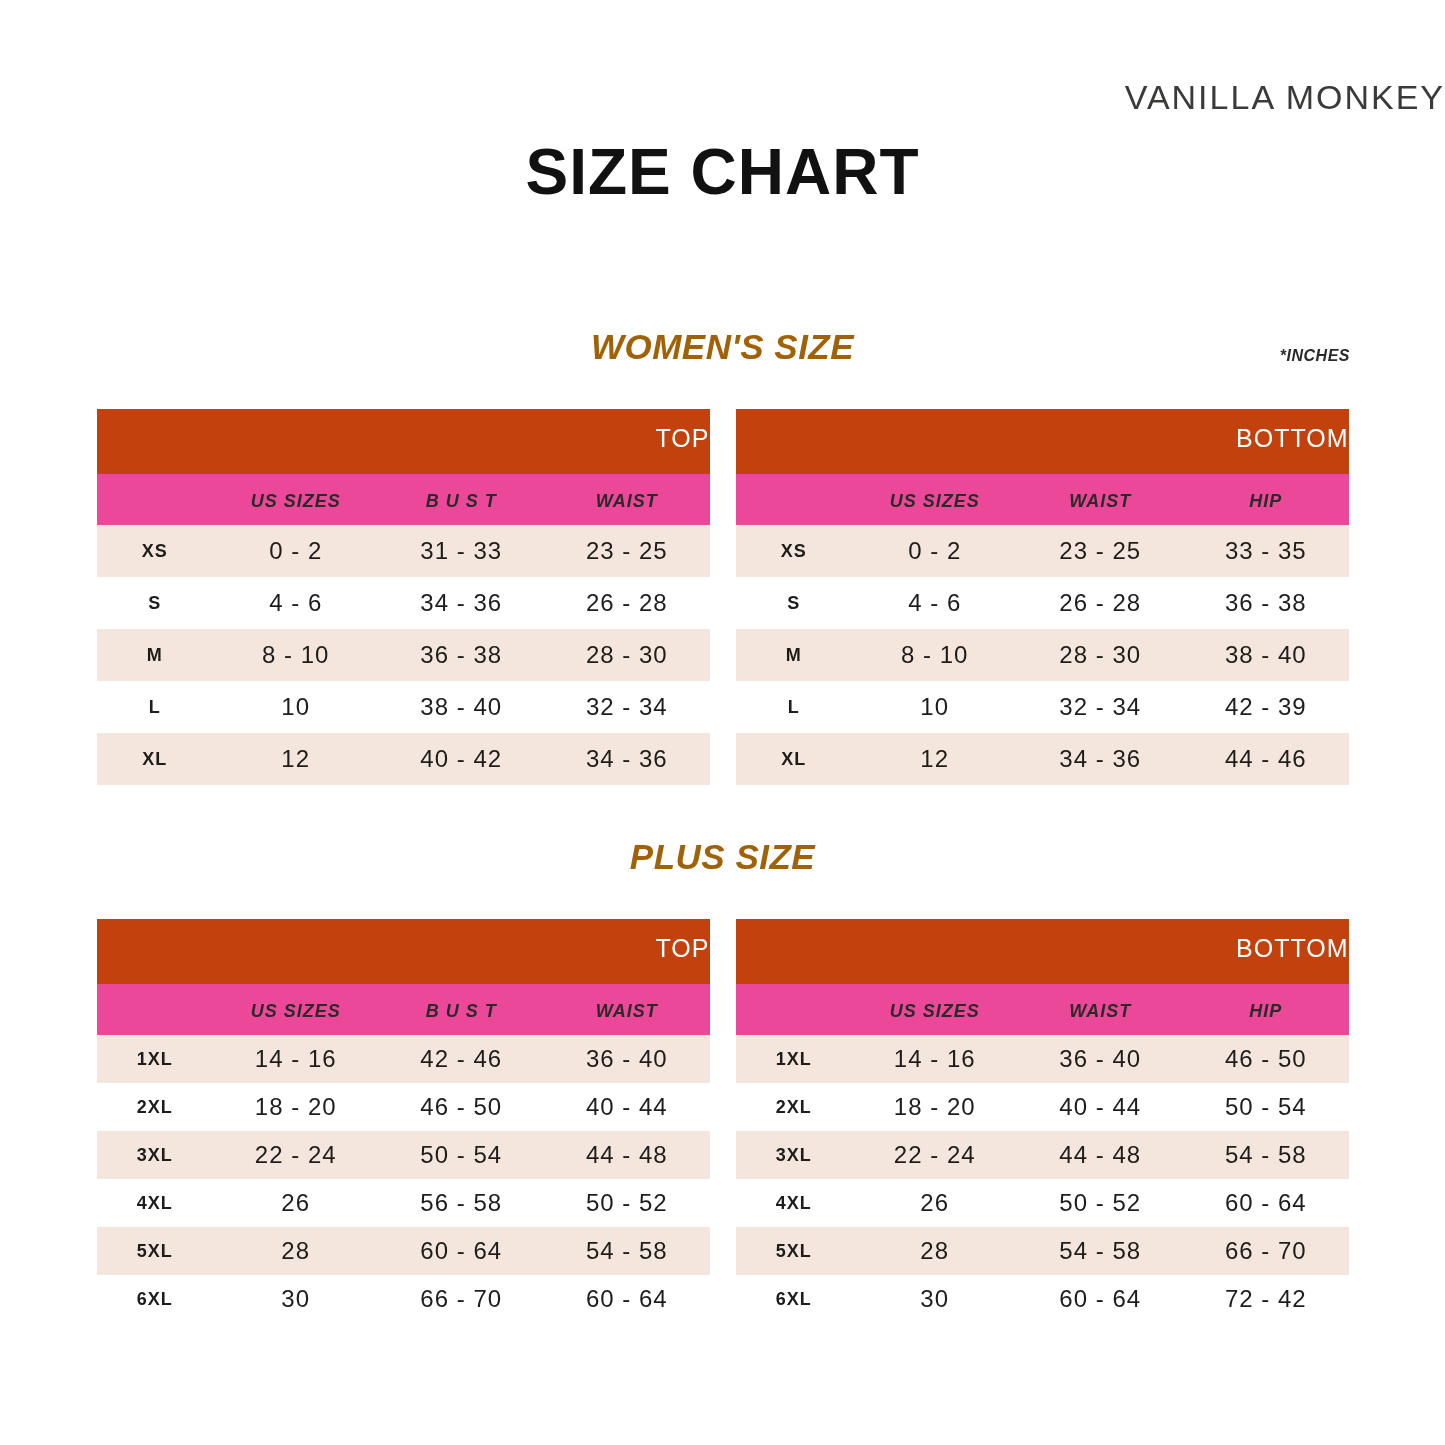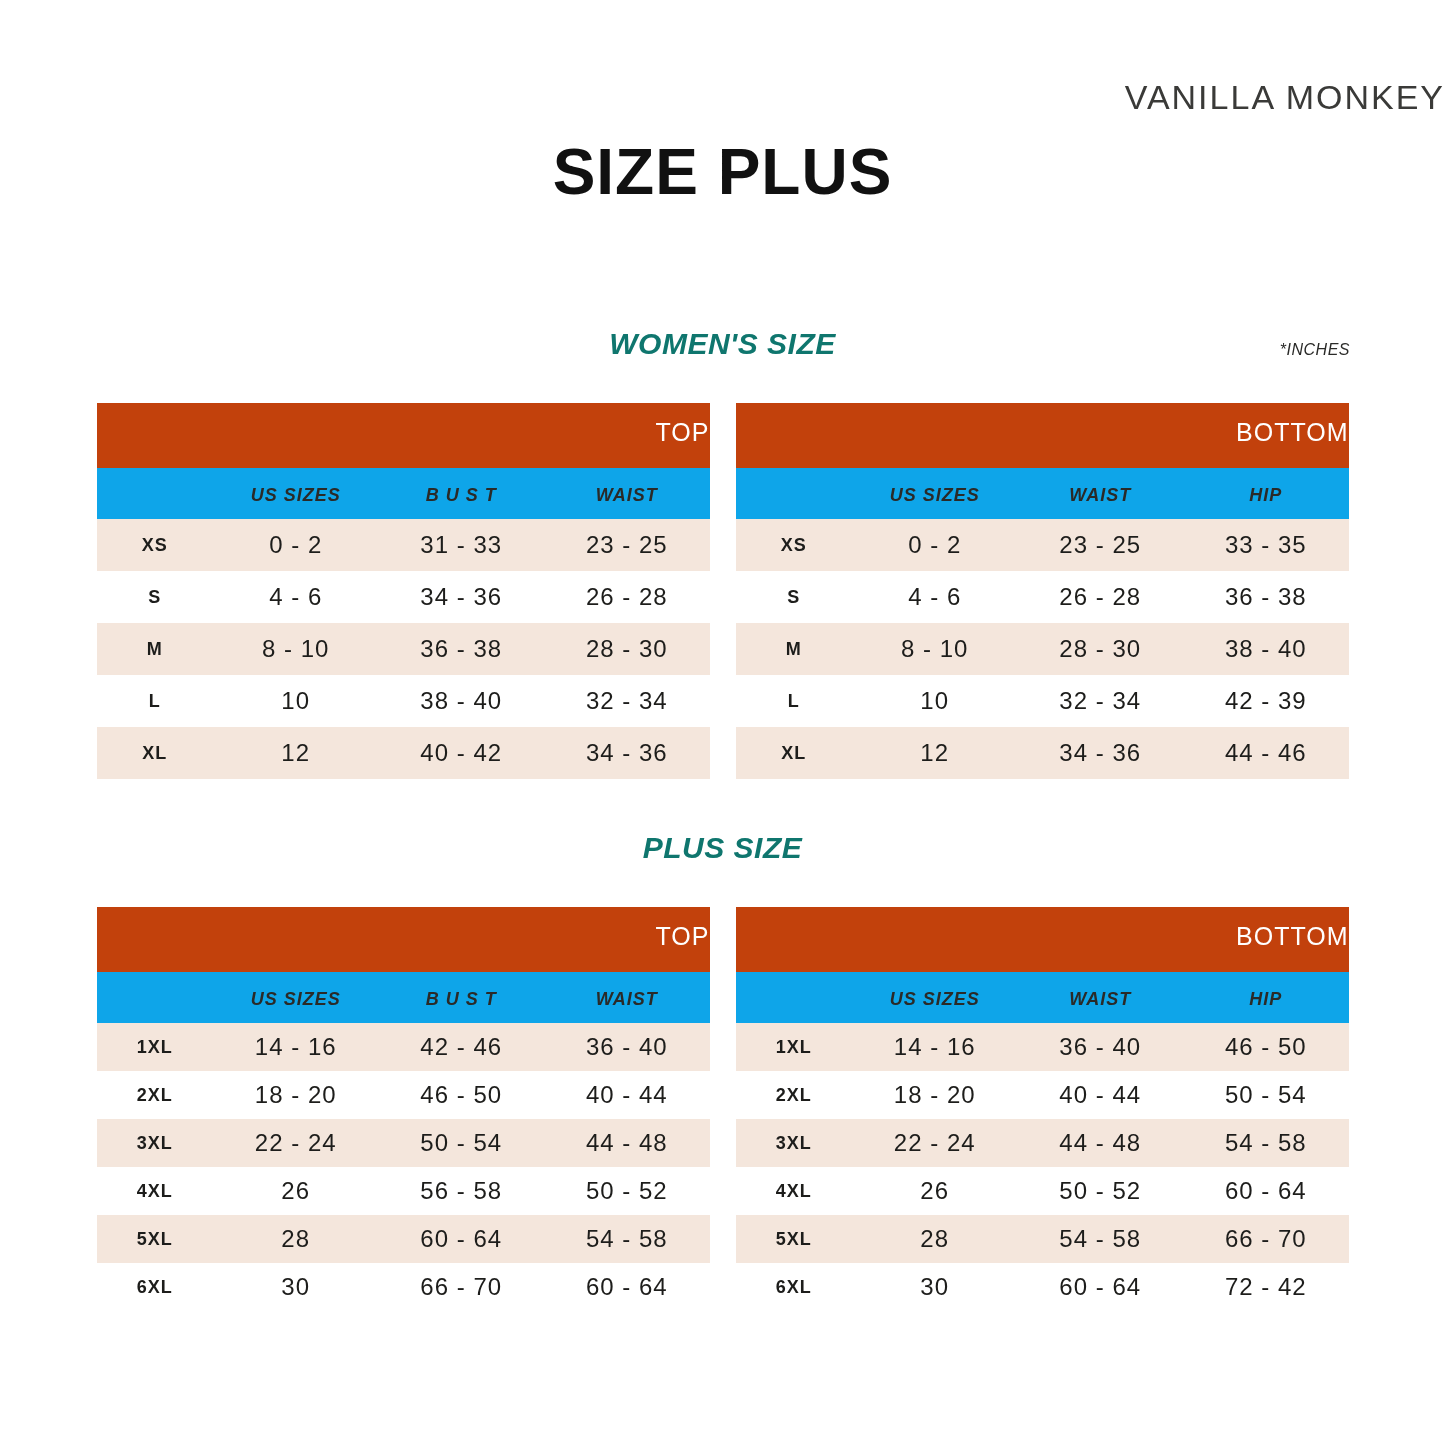--- a/index.html
+++ b/index.html
@@ -34,32 +34,32 @@
   .section {
     position: relative;
   }
   .section-header {
     position: relative;
     text-align: center;
     margin-top: 118px;
   }
   .section-title {
     display: inline-block;
-    font-size: 30px;
+    font-size: 35px;
     font-weight: bold;
     font-style: italic;
     letter-spacing: 0.5px;
-    color: #0f766e;
+    color: #a16207;
   }
   .units-note {
     position: absolute;
     right: 95px;
     bottom: 2px;
     font-size: 16px;
-    font-weight: normal;
+    font-weight: bold;
     font-style: italic;
     letter-spacing: 0.5px;
     color: #2a2a28;
   }
   .tables {
     display: flex;
     justify-content: center;
     gap: 26px;
     margin-top: 42px;
   }
@@ -78,21 +78,21 @@
     padding: 9px 0 16px 14px;
     height: 40px;
   }
   .hdr-row th {
     font-size: 18px;
     font-style: italic;
     font-weight: bold;
     letter-spacing: 1px;
     color: #2a2a28;
     padding: 17px 0 13px 0;
-    background: #0ea5e9;
+    background: #ec4899;
   }
   tbody td {
     font-size: 24px;
     text-align: center;
     padding: 12px 0;
     color: #1d1d1b;
     letter-spacing: 1px;
   }
   tbody tr.odd td { background: #f4e6dc; }
   tbody tr.even td { background: #ffffff; }
@@ -107,21 +107,21 @@
   col.c-b { width: 27%; }
   .plus .section-header { margin-top: 52px; }
   .plus tbody td { padding: 10px 0; }
 </style>
 </head>
 <body>
 
 <div>
 
   <div class="brand">VANILLA MONKEY</div>
-  <div class="main-title">SIZE PLUS</div>
+  <div class="main-title">SIZE CHART</div>
 
   <div class="section women">
     <div class="section-header">
       <span class="section-title">WOMEN'S SIZE</span>
       <span class="units-note">*INCHES</span>
     </div>
     <div class="tables">
 
       <table>
         <colgroup>

